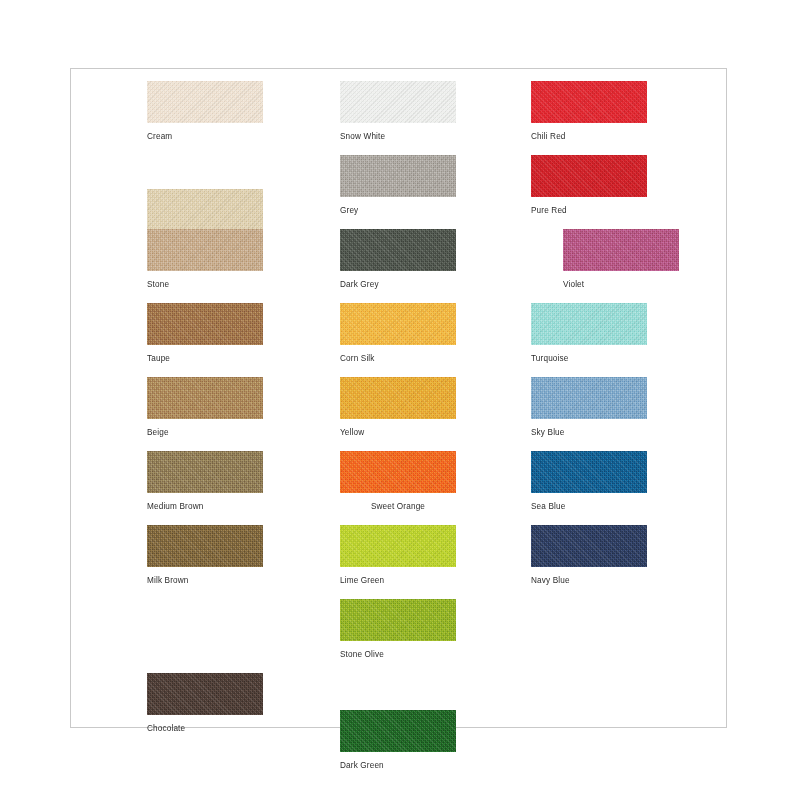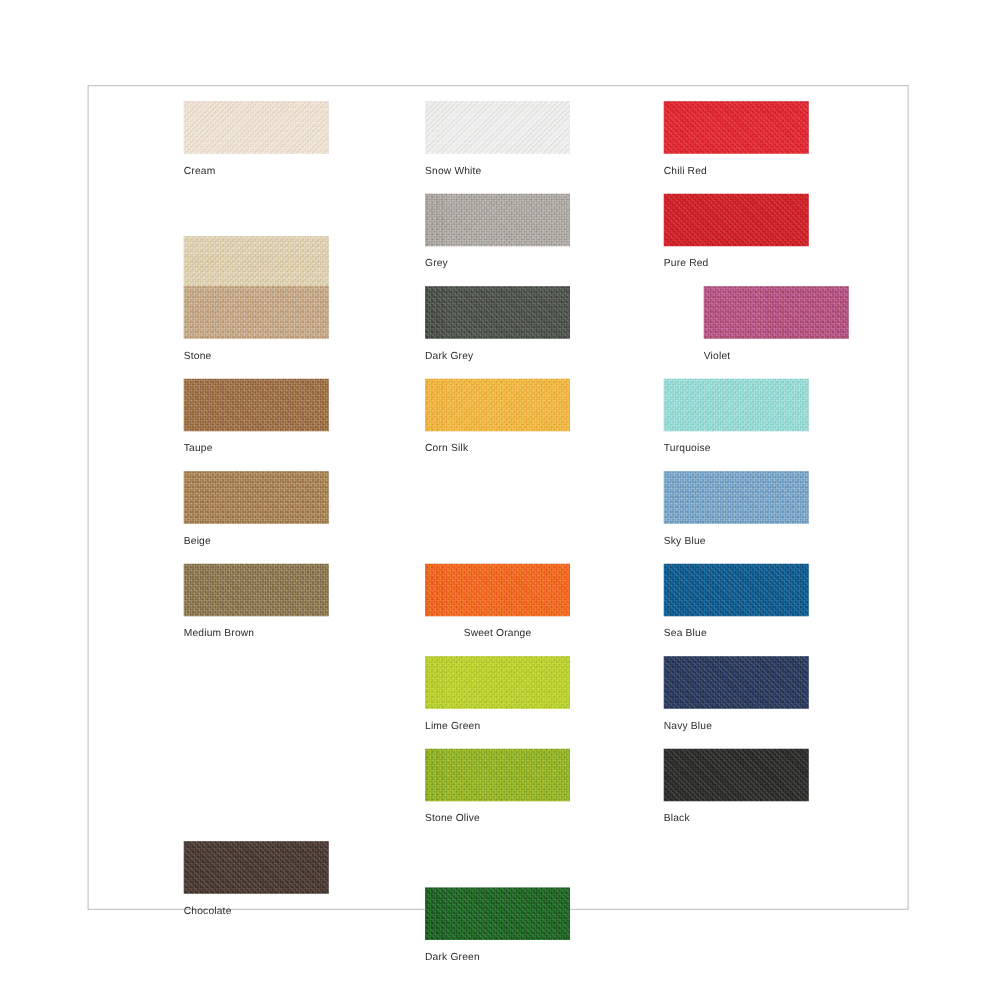--- a/index.html
+++ b/index.html
@@ -164,52 +164,56 @@
           <div class="swatch-label">Corn Silk</div>
         </div>
         <div class="swatch-cell" style="left: 460px; top: 234px;">
           <div class="swatch-chip" title="Turquoise" style="background-color: rgb(150, 220, 214);"></div>
           <div class="swatch-label">Turquoise</div>
         </div>
         <div class="swatch-cell" style="left: 76px; top: 308px;">
           <div class="swatch-chip" title="Beige" style="background-color: rgb(169, 131, 85);"></div>
           <div class="swatch-label">Beige</div>
         </div>
+        <div class="swatch-cell" style="left: 269px; top: 308px;">
+          <div class="swatch-chip" title="Yellow" style="background-color: rgb(232, 168, 50);"></div>
+          <div class="swatch-label">Yellow</div>
+        </div>
         <div class="swatch-cell" style="left: 460px; top: 308px;">
           <div class="swatch-chip" title="Sky Blue" style="background-color: rgb(123, 166, 201);"></div>
           <div class="swatch-label">Sky Blue</div>
         </div>
         <div class="swatch-cell" style="left: 76px; top: 382px;">
           <div class="swatch-chip" title="Medium Brown" style="background-color: rgb(139, 119, 81);"></div>
           <div class="swatch-label">Medium Brown</div>
         </div>
         <div class="swatch-cell" style="left: 269px; top: 382px; text-align: center;">
           <div class="swatch-chip" title="Sweet Orange" style="background-color: rgb(242, 100, 30);"></div>
           <div class="swatch-label">Sweet Orange</div>
         </div>
         <div class="swatch-cell" style="left: 460px; top: 382px;">
           <div class="swatch-chip" title="Sea Blue" style="background-color: rgb(16, 90, 140);"></div>
           <div class="swatch-label">Sea Blue</div>
         </div>
+        <div class="swatch-cell" style="left: 76px; top: 456px;">
+          <div class="swatch-chip" title="Milk Brown" style="background-color: rgb(122, 98, 57);"></div>
+          <div class="swatch-label">Milk Brown</div>
+        </div>
         <div class="swatch-cell" style="left: 269px; top: 456px;">
           <div class="swatch-chip" title="Lime Green" style="background-color: rgb(185, 209, 44);"></div>
           <div class="swatch-label">Lime Green</div>
         </div>
         <div class="swatch-cell" style="left: 460px; top: 456px;">
           <div class="swatch-chip" title="Navy Blue" style="background-color: rgb(43, 58, 92);"></div>
           <div class="swatch-label">Navy Blue</div>
         </div>
         <div class="swatch-cell" style="left: 269px; top: 530px;">
           <div class="swatch-chip" title="Bright Olive" style="background-color: rgb(142, 176, 35);"></div>
           <div class="swatch-label">Stone Olive</div>
         </div>
-        <div class="swatch-cell" style="left: 460px; top: 530px;">
-          <div class="swatch-chip" title="Black" style="background-color: rgb(43, 43, 41);"></div>
-          <div class="swatch-label">Black</div>
-        </div>
         <div class="swatch-cell" style="left: 76px; top: 604px;">
           <div class="swatch-chip" title="Chocolate" style="background-color: rgb(74, 58, 51);"></div>
           <div class="swatch-label">Chocolate</div>
         </div>
         <div class="swatch-cell" style="left: 269px; top: 604px; margin-top: 37px;">
           <div class="swatch-chip" title="Dark Green" style="background-color: rgb(30, 97, 35);"></div>
           <div class="swatch-label">Dark Green</div>
         </div>
       </div>
   </div>

